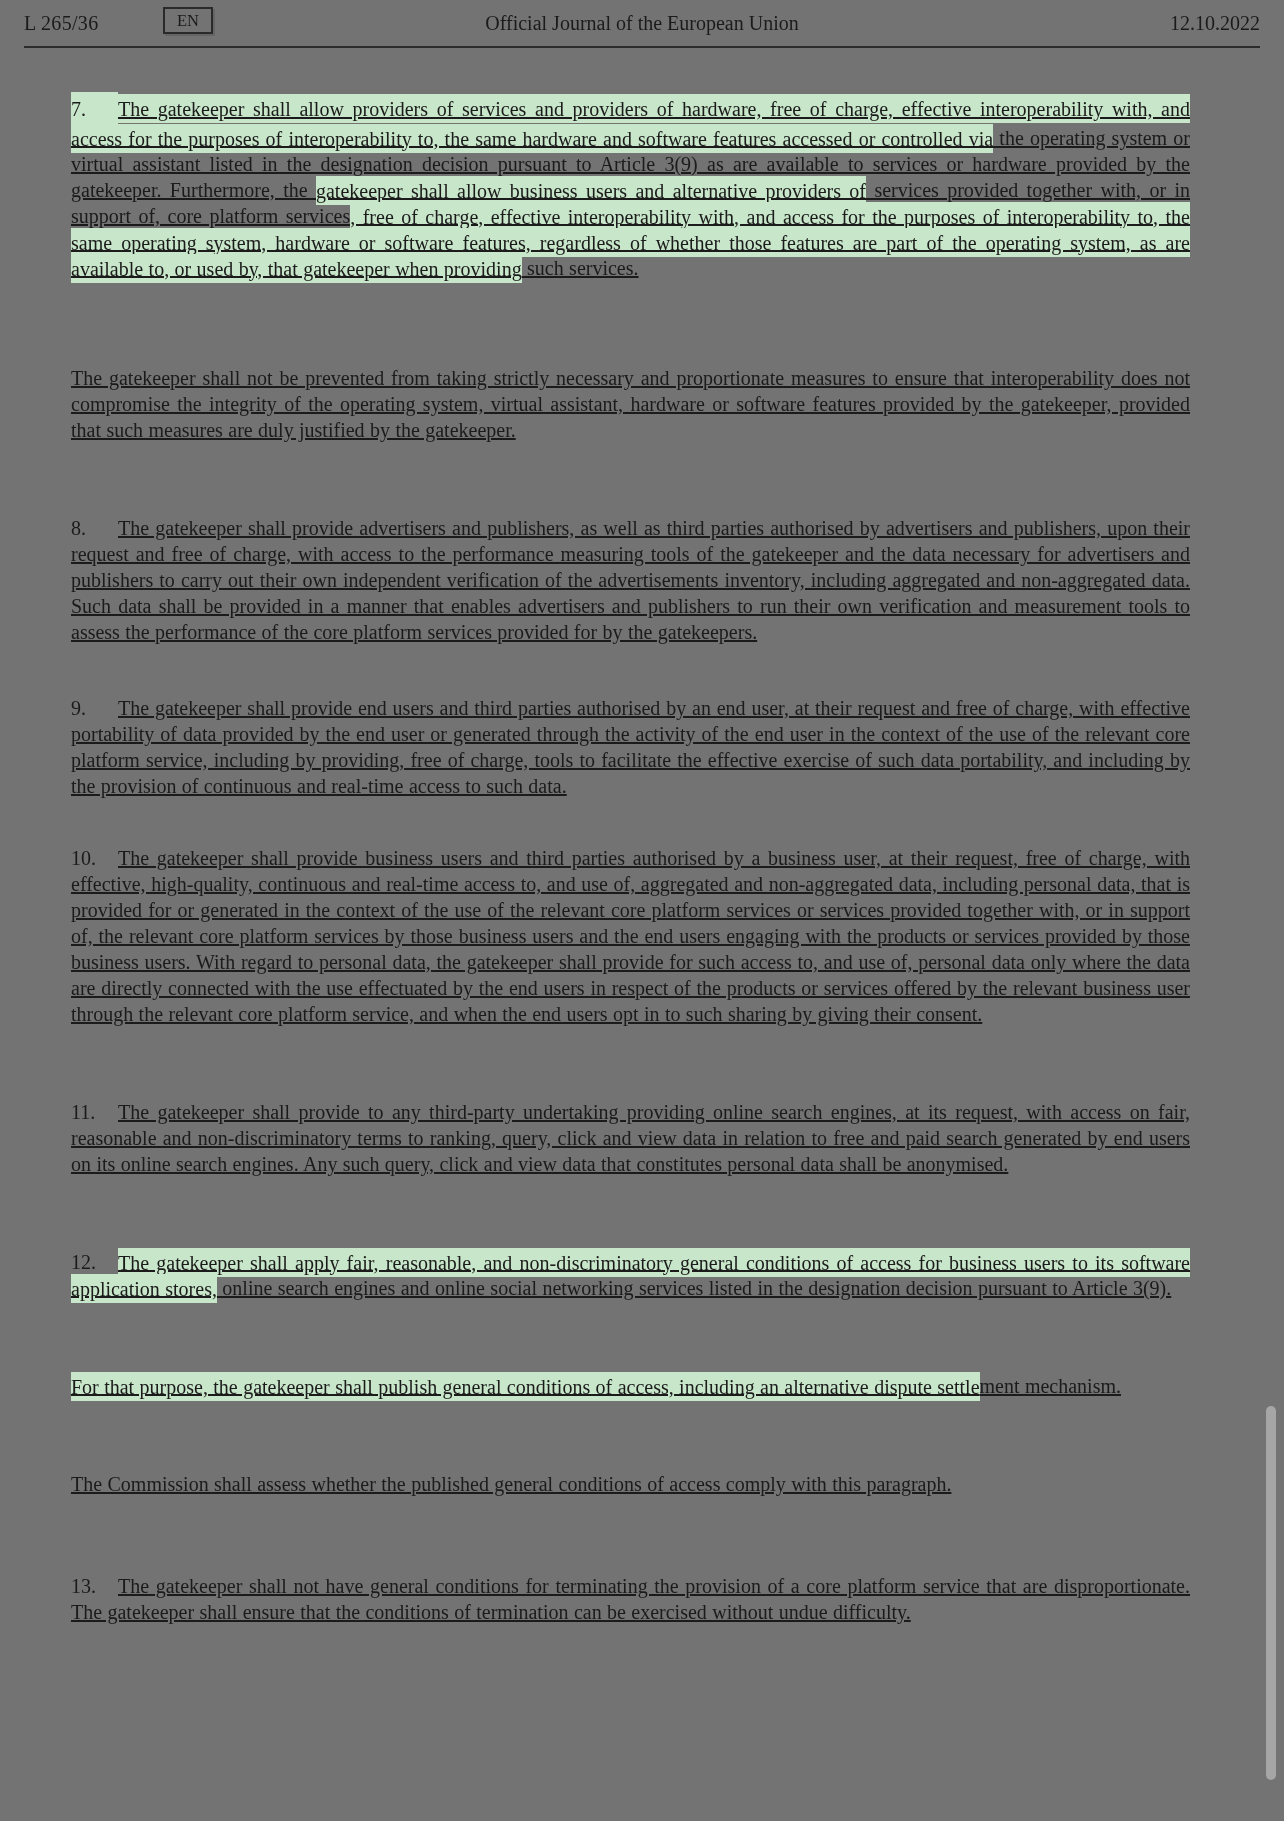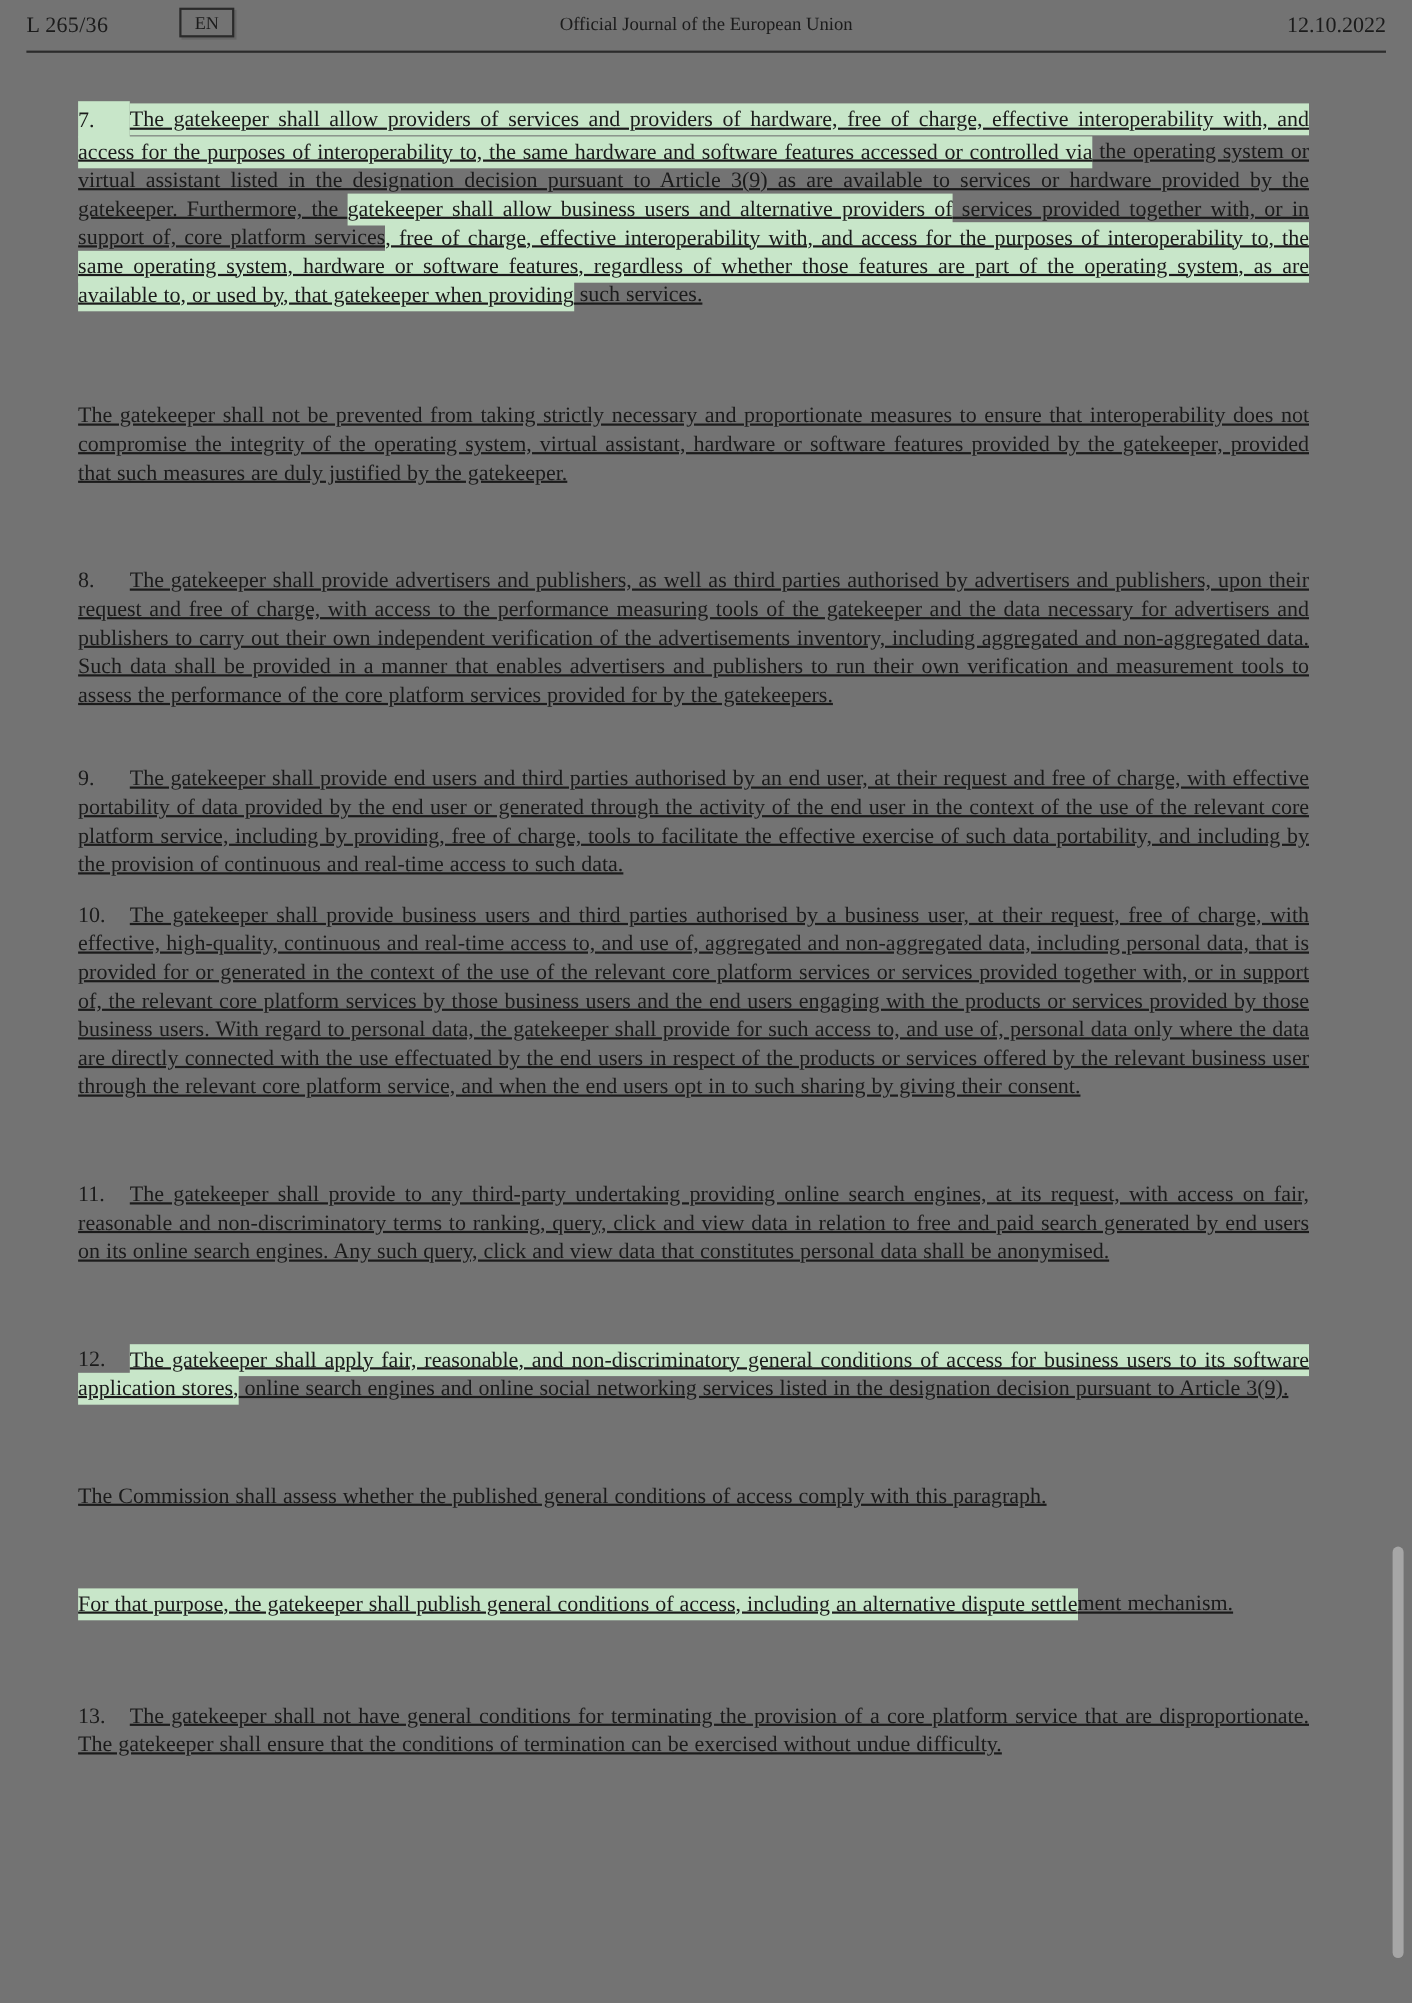--- a/index.html
+++ b/index.html
@@ -28,21 +28,21 @@
     position: absolute; left: 163px; top: 7px;
     width: 50px; height: 27px;
     border: 2px solid #2a2a2a;
     font-size: 16.5px;
     display: flex; align-items: center; justify-content: center;
     box-shadow: 2px 2px 0 rgba(0,0,0,0.12);
   }
   .hdr .title {
     position: absolute; left: 0; right: 0; top: 12px;
     text-align: center;
-    font-size: 17px;
+    font-size: 20px;
   }
   .hdr .date {
     position: absolute; right: 24px; top: 12px;
     font-size: 20px;
   }
   .rule {
     position: absolute; top: 46px; left: 24px;
     width: 1236px; height: 2px;
     background: #2b2b2b;
   }
@@ -58,21 +58,21 @@
     font-size: 20px;
     line-height: 26px;
     text-align: justify;
     word-spacing: 0.02em;
     color: var(--ink);
   }
   .para:nth-child(1)  { margin-top: 0; }
   .para:nth-child(2)  { margin-top: 84px; }
   .para:nth-child(3)  { margin-top: 72px; }
   .para:nth-child(4)  { margin-top: 50px; }
-  .para:nth-child(5)  { margin-top: 20px; }
+  .para:nth-child(5)  { margin-top: 46px; }
   .para:nth-child(6)  { margin-top: 72px; }
   .para:nth-child(7)  { margin-top: 72px; }
   .para:nth-child(8)  { margin-top: 72px; }
   .para:nth-child(9)  { margin-top: 72px; }
   .para:nth-child(10) { margin-top: 76px; }
   .pnum {
     display: inline-block;
     width: 47px;
   }
   .hl {
@@ -106,20 +106,20 @@
   <div class="rule"></div>
 
   <main class="doc-body">
       <p class="para"><span class="pnum hl">7.</span><span class="hl">The gatekeeper shall allow providers of services and providers of hardware, free of charge, effective interoperability with, and access for the purposes of interoperability to, the same hardware and software features accessed or controlled via</span><span class="txt"> the operating system or virtual assistant listed in the designation decision pursuant to Article 3(9) as are available to services or hardware provided by the gatekeeper. Furthermore, the </span><span class="hl">gatekeeper shall allow business users and alternative providers of</span><span class="txt"> services provided together with, or in support of, core platform services</span><span class="hl">, free of charge, effective interoperability with, and access for the purposes of interoperability to, the same operating system, hardware or software features, regardless of whether those features are part of the operating system, as are available to, or used by, that gatekeeper when providing</span><span class="txt"> such services.</span></p>
       <p class="para"><span class="txt">The gatekeeper shall not be prevented from taking strictly necessary and proportionate measures to ensure that interoperability does not compromise the integrity of the operating system, virtual assistant, hardware or software features provided by the gatekeeper, provided that such measures are duly justified by the gatekeeper.</span></p>
       <p class="para"><span class="pnum">8.</span><span class="txt">The gatekeeper shall provide advertisers and publishers, as well as third parties authorised by advertisers and publishers, upon their request and free of charge, with access to the performance measuring tools of the gatekeeper and the data necessary for advertisers and publishers to carry out their own independent verification of the advertisements inventory, including aggregated and non-aggregated data. Such data shall be provided in a manner that enables advertisers and publishers to run their own verification and measurement tools to assess the performance of the core platform services provided for by the gatekeepers.</span></p>
       <p class="para"><span class="pnum">9.</span><span class="txt">The gatekeeper shall provide end users and third parties authorised by an end user, at their request and free of charge, with effective portability of data provided by the end user or generated through the activity of the end user in the context of the use of the relevant core platform service, including by providing, free of charge, tools to facilitate the effective exercise of such data portability, and including by the provision of continuous and real-time access to such data.</span></p>
       <p class="para"><span class="pnum">10.</span><span class="txt">The gatekeeper shall provide business users and third parties authorised by a business user, at their request, free of charge, with effective, high-quality, continuous and real-time access to, and use of, aggregated and non-aggregated data, including personal data, that is provided for or generated in the context of the use of the relevant core platform services or services provided together with, or in support of, the relevant core platform services by those business users and the end users engaging with the products or services provided by those business users. With regard to personal data, the gatekeeper shall provide for such access to, and use of, personal data only where the data are directly connected with the use effectuated by the end users in respect of the products or services offered by the relevant business user through the relevant core platform service, and when the end users opt in to such sharing by giving their consent.</span></p>
       <p class="para"><span class="pnum">11.</span><span class="txt">The gatekeeper shall provide to any third-party undertaking providing online search engines, at its request, with access on fair, reasonable and non-discriminatory terms to ranking, query, click and view data in relation to free and paid search generated by end users on its online search engines. Any such query, click and view data that constitutes personal data shall be anonymised.</span></p>
       <p class="para"><span class="pnum">12.</span><span class="hl">The gatekeeper shall apply fair, reasonable, and non-discriminatory general conditions of access for business users to its software application stores,</span><span class="txt"> online search engines and online social networking services listed in the designation decision pursuant to Article 3(9).</span></p>
+      <p class="para"><span class="hl">For that purpose, the gatekeeper shall publish general conditions of access, including an alternative dispute settle</span><span class="txt">ment mechanism.</span></p>
       <p class="para"><span class="txt">The Commission shall assess whether the published general conditions of access comply with this paragraph.</span></p>
-      <p class="para"><span class="hl">For that purpose, the gatekeeper shall publish general conditions of access, including an alternative dispute settle</span><span class="txt">ment mechanism.</span></p>
       <p class="para"><span class="pnum">13.</span><span class="txt">The gatekeeper shall not have general conditions for terminating the provision of a core platform service that are disproportionate. The gatekeeper shall ensure that the conditions of termination can be exercised without undue difficulty.</span></p>
     </main>
 
   <div class="scroll-thumb" style="background: rgb(166, 166, 166);"></div>
 
 </div>
 
 </body></html>

